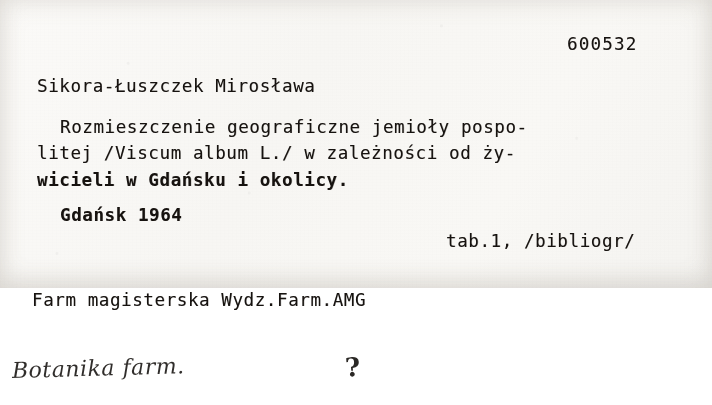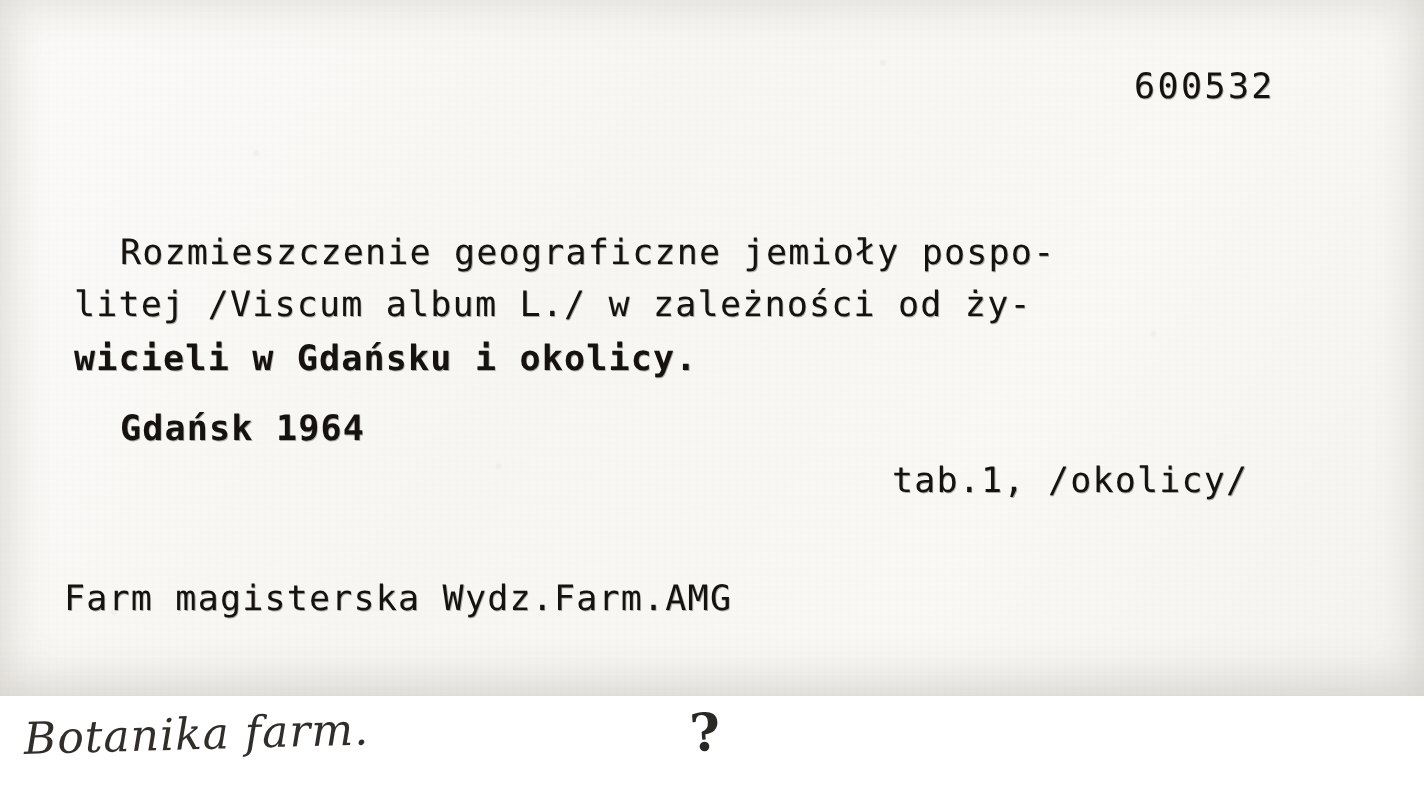--- a/index.html
+++ b/index.html
@@ -9,21 +9,21 @@
   body {
     width: 712px;
     height: 405px;
     background: #ffffff;
     font-family: "DejaVu Sans Mono", monospace;
     overflow: hidden;
   }
   .card {
     position: relative;
     width: 712px;
-    height: 348px;
+    height: 288px;
     background:
       radial-gradient(circle at 18% 22%, rgba(0,0,0,0.030) 0 1px, rgba(0,0,0,0) 2px),
       radial-gradient(circle at 62% 9%, rgba(0,0,0,0.030) 0 1px, rgba(0,0,0,0) 2px),
       radial-gradient(circle at 81% 48%, rgba(0,0,0,0.028) 0 1px, rgba(0,0,0,0) 2px),
       radial-gradient(circle at 35% 67%, rgba(0,0,0,0.028) 0 1px, rgba(0,0,0,0) 2px),
       radial-gradient(circle at 8% 88%, rgba(0,0,0,0.030) 0 1px, rgba(0,0,0,0) 2px),
       linear-gradient(120deg, #fbfaf8 0%, #f7f6f3 40%, #f9f8f5 70%, #f4f3f0 100%);
     filter: none;
   }
   .grain {
@@ -127,31 +127,32 @@
 </style>
 </head>
 <body>
 
 <div class="card">
 
   <div class="grain"></div>
 
   <div class="typed" id="catalog-number">600532</div>
 
+  <div class="typed" id="author-line">Sikora-Łuszczek Mirosława</div>
 
   <div class="typed" id="title-line-1">Rozmieszczenie geograficzne jemioły pospo-</div>
 
   <div class="typed" id="title-line-2">litej /Viscum album L./ w zależności od ży-</div>
 
   <div class="typed" id="title-line-3">wicieli w Gdańsku i okolicy.</div>
 
   <div class="typed" id="imprint-line">Gdańsk 1964</div>
 
 
-  <div class="typed" id="collation-line-2">tab.1, /okolicy/</div>
+  <div class="typed" id="collation-line-2">tab.1, /bibliogr/</div>
 
   <div class="typed" id="note-line">Farm magisterska Wydz.Farm.AMG</div>
 
   <div class="handwritten" id="handwritten-subject">Botanika farm.</div>
 
   <div id="handwritten-mark">?</div>
 
   <div class="edge-shadow"></div>
 </div>
 

